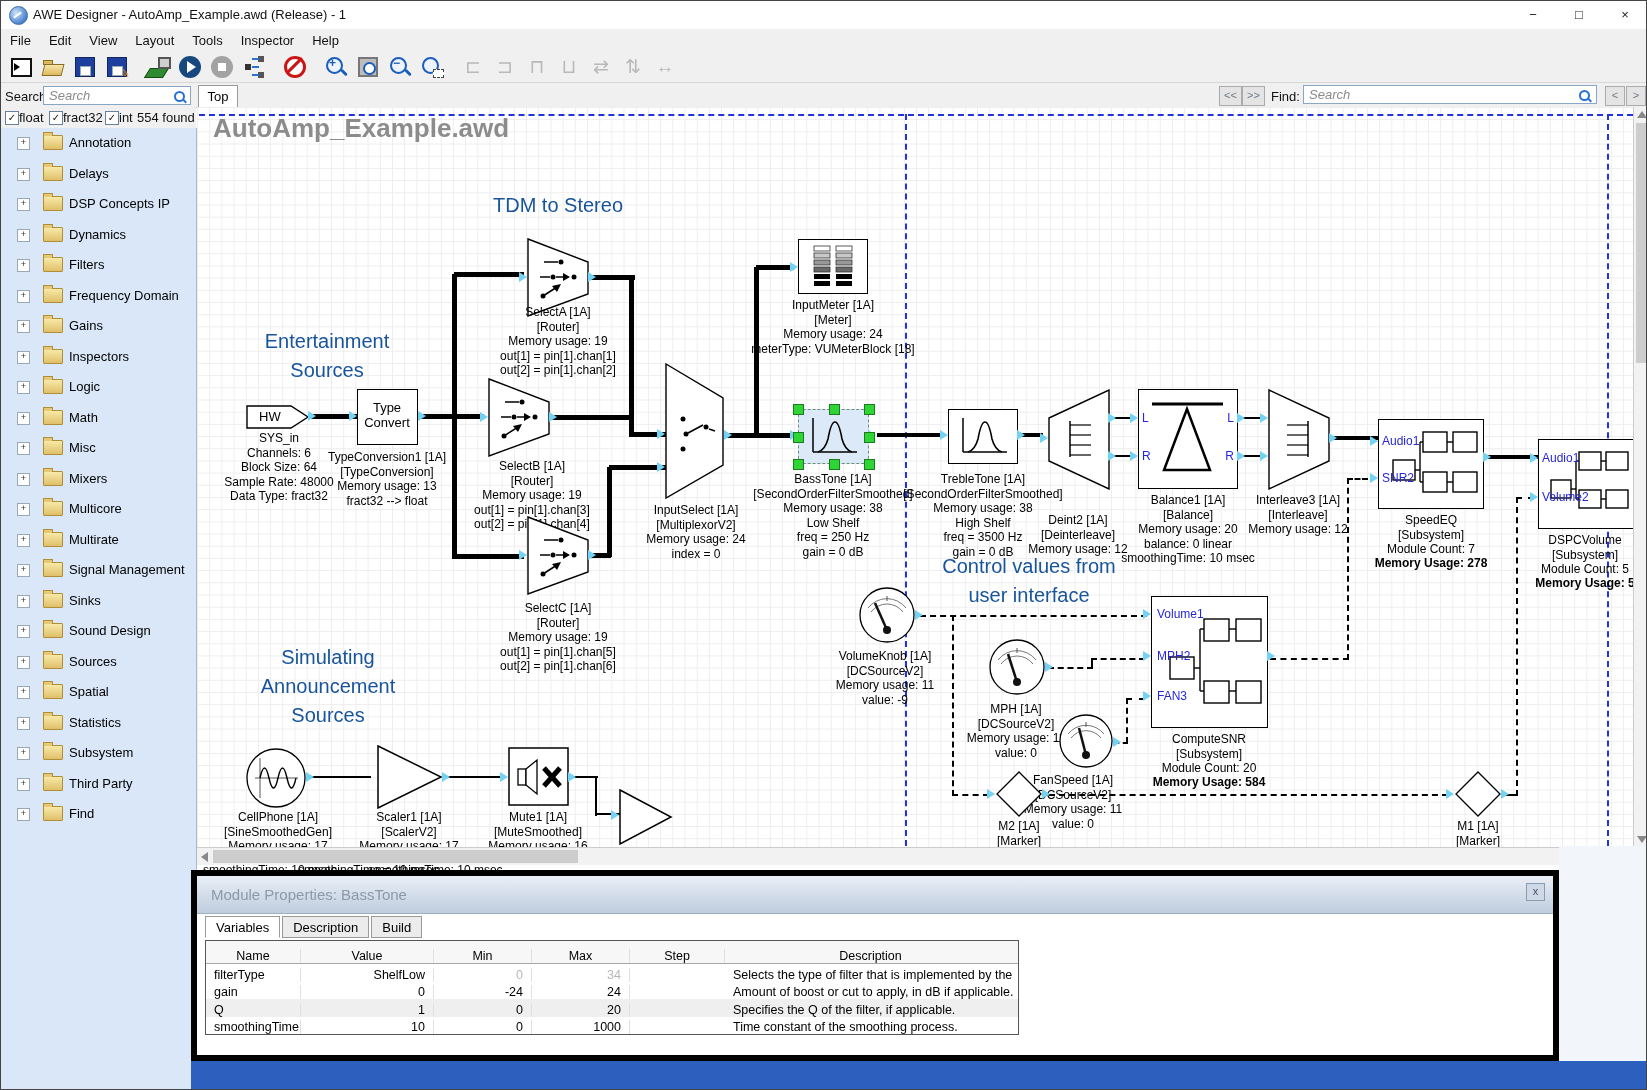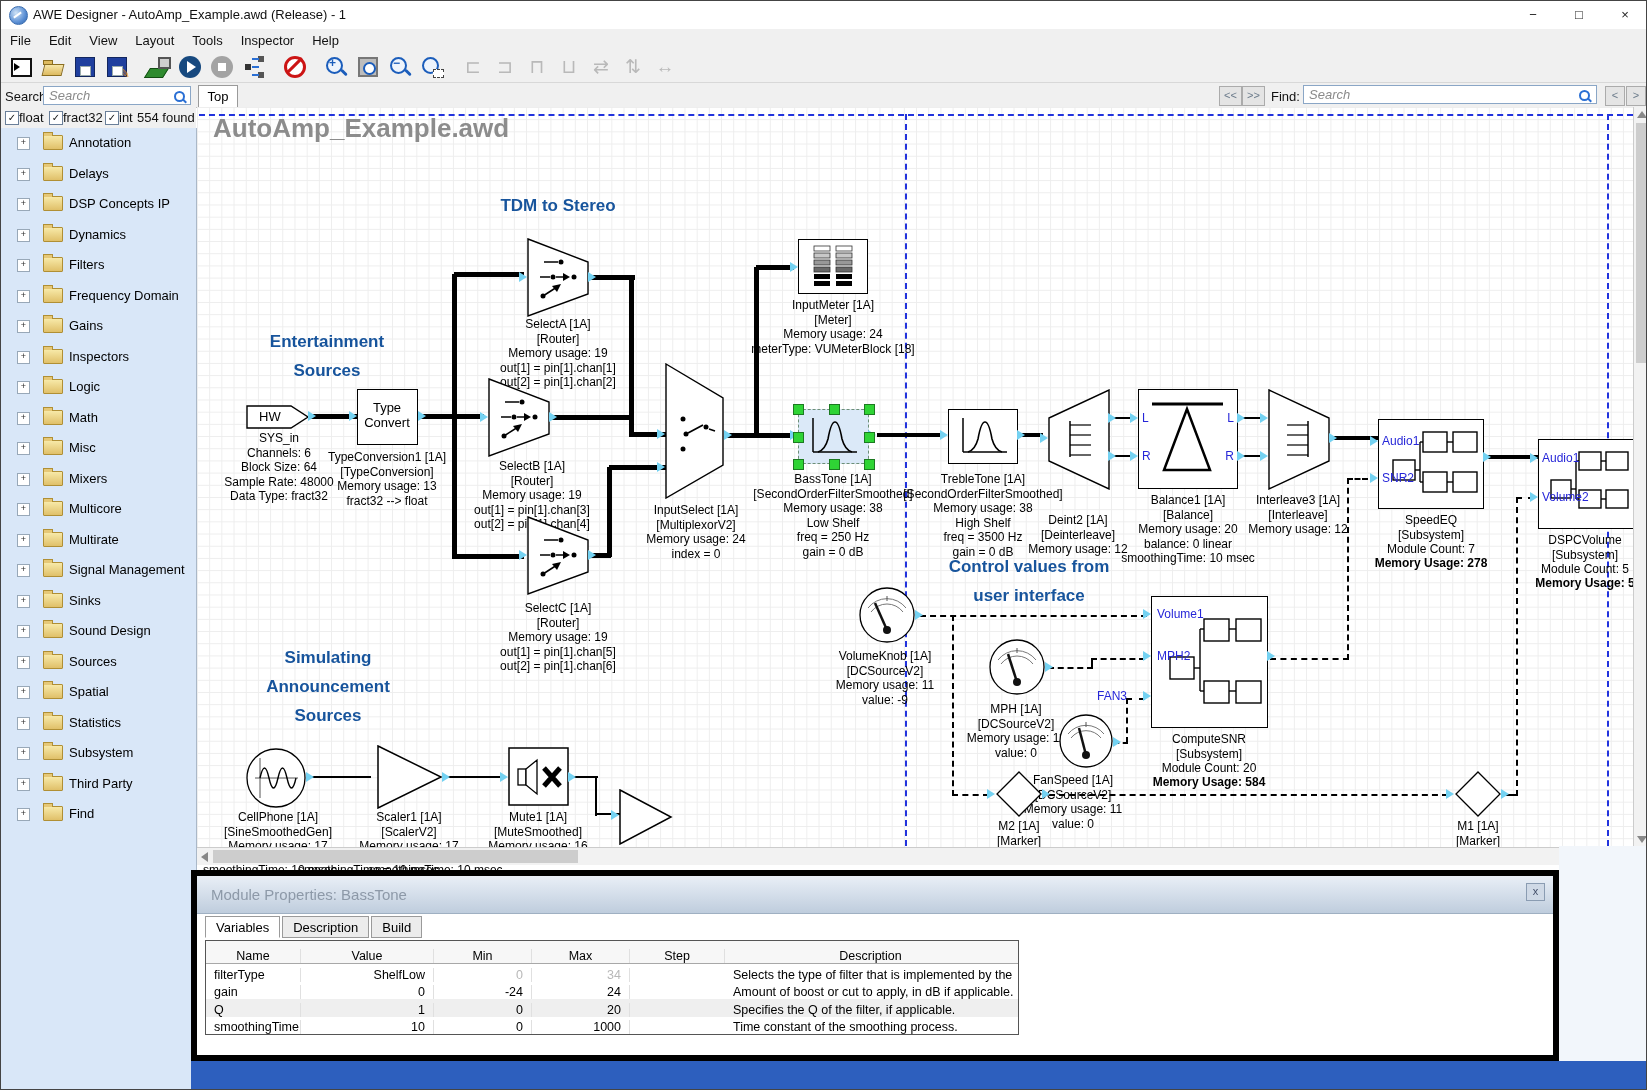--- a/index.html
+++ b/index.html
@@ -62,21 +62,21 @@
   .expander{position:absolute;left:16px;top:9px;width:11px;height:11px;background:#fff;border:1px solid #98a8b8;font-size:9px;line-height:9px;text-align:center;color:#333}
   .folder{position:absolute;left:42px;top:7px;width:18px;height:13px;background:linear-gradient(#f7e9a8,#e0c069);border:1px solid #b08f34;border-radius:1px}
   .folder::before{content:"";position:absolute;left:-1px;top:-4px;width:8px;height:3px;background:#e6c877;border:1px solid #b08f34;border-bottom:none}
   .srowlbl{position:absolute;left:68px;top:7px;font-size:13px;color:#000}
   
   #gridbg{position:absolute;left:196px;top:106px;width:1436px;height:740px;background:#fff;
     background-image:linear-gradient(#ededed 1px,transparent 1px),linear-gradient(90deg,#ededed 1px,transparent 1px);
     background-size:12.2px 12.2px;z-index:1}
   #ctitle{position:absolute;left:212px;top:112px;font-size:26px;font-weight:bold;color:#8c8c8c;z-index:2}
   .pageline{position:absolute;z-index:2}
-  .anno{position:absolute;transform:translateX(-50%);text-align:center;font-size:17px;font-weight:bold;
+  .anno{position:absolute;transform:translateX(-50%);text-align:center;font-size:20px;font-weight:normal;
         color:#17549c;line-height:29px;white-space:pre;z-index:3}
   .wire{position:absolute;background:#000;z-index:2}
   .dwire-h{position:absolute;border-top:2px dashed #000;z-index:2}
   .dwire-v{position:absolute;border-left:2px dashed #000;z-index:2}
   .pin{position:absolute;width:0;height:0;border-top:5px solid transparent;border-bottom:5px solid transparent;
        border-left:8px solid #74d2f2;z-index:4}
   .mod{position:absolute;z-index:3}
   .mbox{position:absolute;background:#fff;border:1.4px solid #000;box-sizing:border-box;z-index:3}
   .mlabel{position:absolute;transform:translateX(-50%);text-align:center;font-size:12px;line-height:14.6px;
           white-space:pre;color:#000;z-index:3}
@@ -364,21 +364,21 @@
     <line x1="13" y1="39" x2="23" y2="39" stroke="#000" stroke-width="1.5"></line>
       <circle cx="26" cy="39" r="2.5"></circle>
     <line x1="29" y1="39" x2="38" y2="39" stroke="#000" stroke-width="1.5"></line>
       <polygon points="43,39 36,35 36,43"></polygon>
       <circle cx="47" cy="39" r="2.5"></circle>
     <line x1="16" y1="58" x2="30" y2="49" stroke="#000" stroke-width="1.5"></line>
       <circle cx="16" cy="58" r="2.5"></circle>
       <polygon points="34,46 25,48 30,54"></polygon>
   </svg>
 </div>
-<div class="mlabel" style="left:557px;top:316px" data-name="module-selecta-label">SelectA [1A]
+<div class="mlabel" style="left:557px;top:304px" data-name="module-selecta-label">SelectA [1A]
 [Router]
 Memory usage: 19
 out[1] = pin[1].chan[1]
 out[2] = pin[1].chan[2]</div>
 
 <div class="mod" style="left:487px;top:377px" data-name="module-selectb">
   <svg width="62" height="79" data-name="router-icon">
     <polygon points="1,1 61,24 61,56 1,78" fill="#fff" stroke="#000" stroke-width="1.4"></polygon>
     <line x1="17" y1="24" x2="31" y2="24" stroke="#000" stroke-width="1.5"></line>
       <circle cx="34" cy="24" r="2.5"></circle>
@@ -627,21 +627,21 @@
     <line x1="77" y1="32" x2="84" y2="32" stroke="#000" stroke-width="1.4"></line>
     <rect x="52" y="84" width="25" height="22" fill="#fff" stroke="#000" stroke-width="1.4"></rect>
       <rect x="84" y="84" width="25" height="22" fill="#fff" stroke="#000" stroke-width="1.4"></rect>
     <line x1="77" y1="94" x2="84" y2="94" stroke="#000" stroke-width="1.4"></line>
       <line x1="48" y1="32" x2="52" y2="32" stroke="#000" stroke-width="1.4"></line>
       <line x1="48" y1="94" x2="52" y2="94" stroke="#000" stroke-width="1.4"></line>
   </svg>
 </div>
 <span class="plabel" style="left:1156px;top:613px" data-name="computesnr-pin-volume1">Volume1</span>
 <span class="plabel" style="left:1156px;top:655px" data-name="computesnr-pin-mph2">MPH2</span>
-<span class="plabel" style="left:1096px;top:695px" data-name="computesnr-pin-fan3">FAN3</span>
+<span class="plabel" style="left:1156px;top:695px" data-name="computesnr-pin-fan3">FAN3</span>
 <div class="mlabel" style="left:1208px;top:731px" data-name="module-computesnr-label">ComputeSNR
 [Subsystem]
 Module Count: 20</div>
 <div class="mlabel bold" style="left:1208px;top:774px" data-name="module-computesnr-memory">Memory Usage: 584</div>
 
 <div class="mod" style="left:994px;top:769px" data-name="module-m2">
   <svg width="48" height="48" data-name="marker-icon">
       <polygon points="24,2 46,24 24,46 2,24" fill="#fff" stroke="#000" stroke-width="1.3"></polygon>
     </svg>
 </div>

